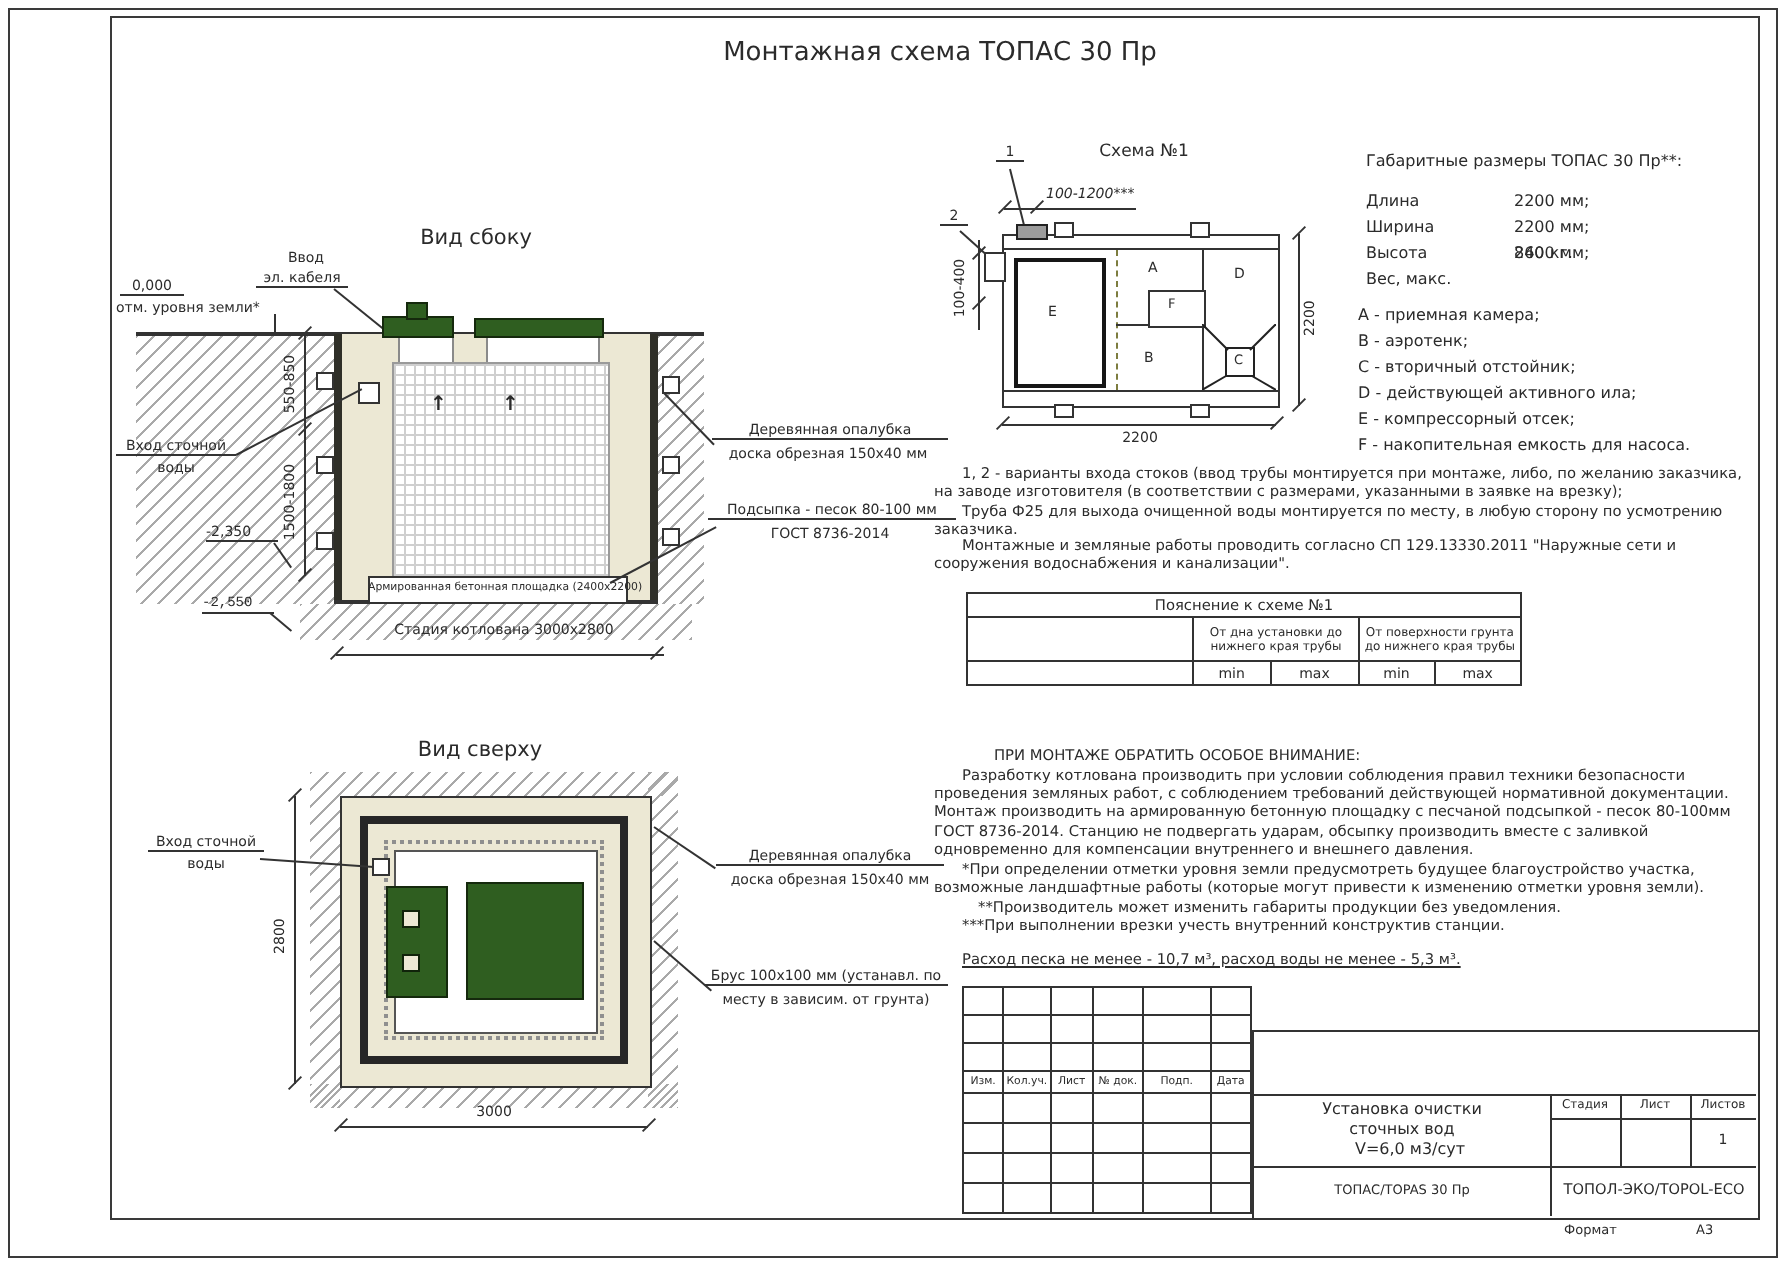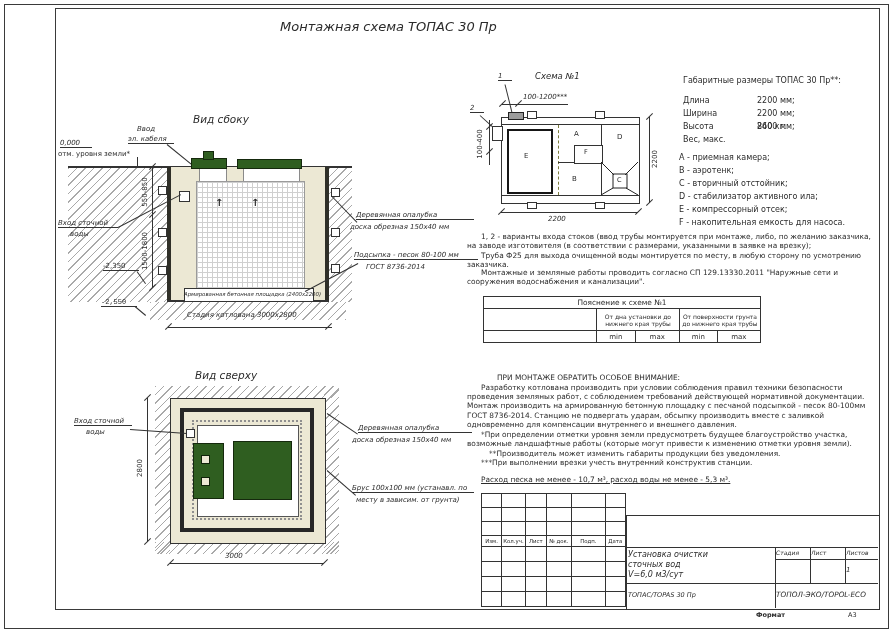--- a/index.html
+++ b/index.html
@@ -1,20 +1,20 @@
 <!DOCTYPE html>
 <html><head>
 <meta charset="utf-8">
 <style>
   html,body{margin:0;padding:0;background:#fff;}
   #sheet{position:relative;width:892px;height:632px;background:#ffffff;overflow:hidden;
          font-family:"DejaVu Sans",sans-serif;color:#2b2b2b;}
   .abs{position:absolute;}
   .t{font-family:"DejaVu Sans",sans-serif;color:#2b2b2b;line-height:1.15;}
-  .c{font-style:italic;}
+  .c{text-align:center;}
   .f7{font-size:7px;} .f65{font-size:6.5px;} .f6{font-size:6px;} .f55{font-size:5.4px;}
   .f8{font-size:8px;} .f75{font-size:7.4px;} .f10{font-size:10.5px;} .f13{font-size:13px;}
   .shelf{border-bottom:1px solid #333;}
   .hline{position:absolute;background:#333;height:1px;}
   .vline{position:absolute;background:#333;width:1px;}
   .tk{position:absolute;width:9px;height:1px;background:#333;transform:rotate(-45deg);}
   .leader{position:absolute;height:1px;background:#333;transform-origin:0 50%;}
   .hatch{position:absolute;background:repeating-linear-gradient(135deg,#a9a9a9 0 1px,transparent 1px 6px);}
   .beige{background:#ece8d4;}
   .gridp{background-color:#fff;border:1px solid #9a9a9a;
@@ -217,21 +217,21 @@
     <div class="abs t f8" style="left:683px;top:109px;">Ширина</div>
     <div class="abs t f8" style="left:757px;top:109px;">2200 мм;</div>
     <div class="abs t f8" style="left:683px;top:122px;">Высота</div>
     <div class="abs t f8" style="left:757px;top:122px;">2600 мм;</div>
     <div class="abs t f8" style="left:683px;top:135px;">Вес, макс.</div>
     <div class="abs t f8" style="left:757px;top:122px;">840 кг.</div>
 
     <div class="abs t f8 nb" style="left:679px;top:153px;">A - приемная камера;</div>
     <div class="abs t f8 nb" style="left:679px;top:166px;">B - аэротенк;</div>
     <div class="abs t f8 nb" style="left:679px;top:179px;">C - вторичный отстойник;</div>
-    <div class="abs t f8 nb" style="left:679px;top:192px;">D - стабилизатор активного ила;</div>
+    <div class="abs t f8 nb" style="left:679px;top:192px;">D - действующей активного ила;</div>
     <div class="abs t f8 nb" style="left:679px;top:205px;">E - компрессорный отсек;</div>
     <div class="abs t f8 nb" style="left:679px;top:218px;">F - накопительная емкость для насоса.</div>
   </div>
 
   <div>
     <div class="p t f75" style="left:467px;top:232px;width:412px;">1, 2 - варианты входа стоков (ввод трубы монтируется при монтаже, либо, по желанию заказчика, на заводе изготовителя (в соответствии с размерами, указанными в заявке на врезку);</div>
     <div class="p t f75" style="left:467px;top:251px;width:412px;">Труба Ф25 для выхода очищенной воды монтируется по месту, в любую сторону по усмотрению заказчика.</div>
     <div class="p t f75" style="left:467px;top:268px;width:412px;">Монтажные и земляные работы проводить согласно СП 129.13330.2011 "Наружные сети и сооружения водоснабжения и канализации".</div>
   </div>
 
@@ -348,16 +348,16 @@
     <div class="abs t f8 c" style="left:628px;top:570px;width:154px;">V=6,0 м3/сут</div>
     <div class="abs t f65 c" style="left:628px;top:592px;width:146px;">ТОПАС/TOPAS 30 Пр</div>
 
     <div class="abs t f6 c" style="left:776px;top:550px;width:33px;">Стадия</div>
     <div class="abs t f6 c" style="left:811px;top:550px;width:33px;">Лист</div>
     <div class="abs t f6 c" style="left:846px;top:550px;width:31px;">Листов</div>
     <div class="abs t f7 c" style="left:846px;top:566px;width:31px;">1</div>
     <div class="abs t c" style="left:776px;top:591px;width:102px;font-size:7.3px;">ТОПОЛ-ЭКО/TOPOL-ECO</div>
   </div>
 
-  <div class="abs t f65" style="left:756px;top:612px;font-weight:bold;">Формат</div>
+  <div class="abs t f65" style="left:782px;top:612px;">Формат</div>
   <div class="abs t f65" style="left:848px;top:612px;">А3</div>
 
 </div>
 
 </body></html>

